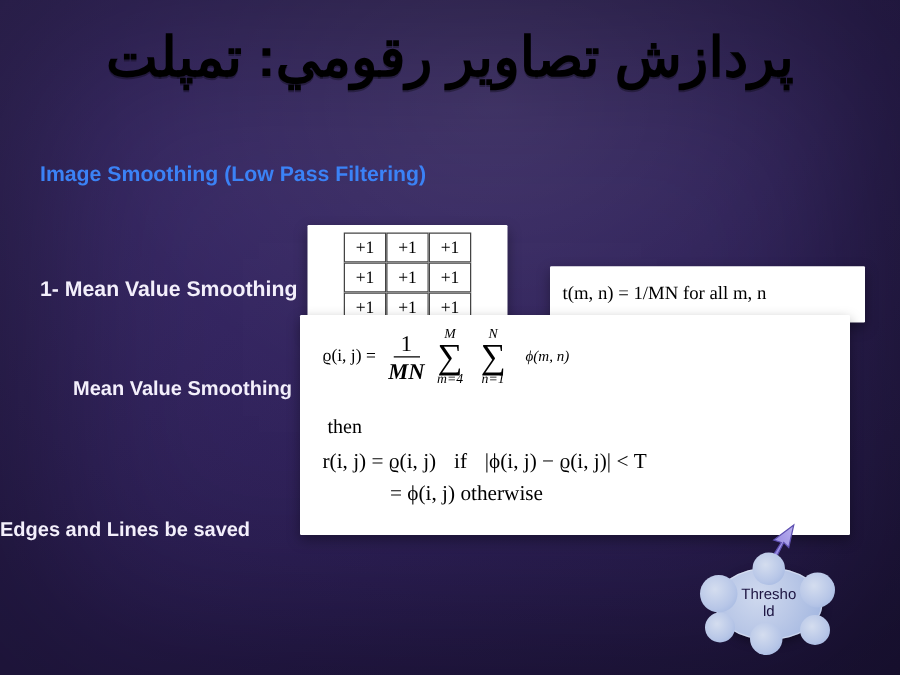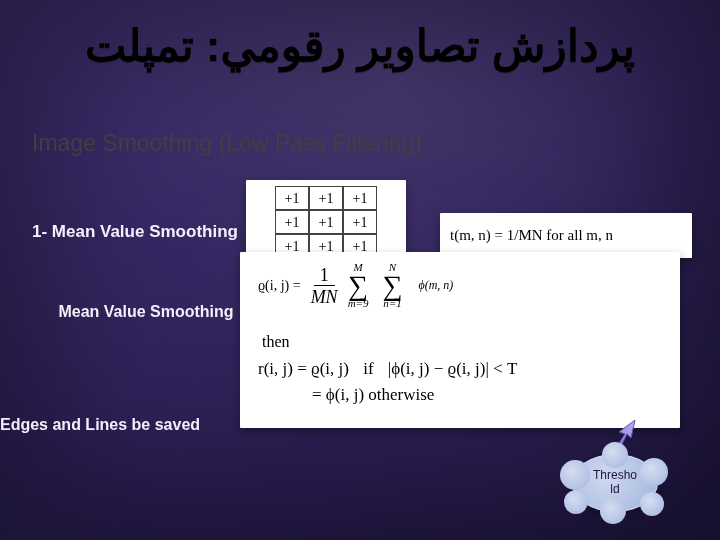--- a/index.html
+++ b/index.html
@@ -26,21 +26,21 @@
     top: 20px; left: 0; right: 0;
     text-align: center;
     font-size: 44px;
     font-weight: 700;
     color: #000000;
     letter-spacing: 0;
     direction: rtl;
     text-shadow: 0 1px 0 rgba(0,0,0,.3);
   }
 
-  .heading1 { position:absolute; left:32px; top:130px; font-size:23px; font-weight:400; color:#404040; }
+  .heading1 { position:absolute; left:32px; top:130px; font-size:17px; font-weight:700; color:#3b82f6; }
   .heading2 { position:absolute; left:32px; top:222px; font-size:17px; font-weight:700; color:#f3effb; }
   .modlabel { position:absolute; left:56px; top:302px; width:180px; text-align:center; font-size:16px; font-weight:700; line-height:1.25; color:#f3effb; }
   .edges    { position:absolute; left:0;  top:368px; font-size:16px; font-weight:700; color:#f3effb;margin-top:48px; }
 
   .panel {
     position:absolute;
     background:#fff;
     color:#000;
     box-shadow: 0 4px 10px rgba(0,0,0,.35);
     border-radius:1px;
@@ -61,21 +61,21 @@
   .tpanel { left:440px; top:213px; width:252px; height:45px;
             font-family:"Times New Roman", serif; font-size:15px;
             display:flex; align-items:center; padding:0 10px; white-space:nowrap; }
 
   
   .main { left:240px; top:252px; width:440px; height:176px; padding:10px 14px 10px 18px; }
   .row1 { display:flex; align-items:center; gap:10px; font-family:"Times New Roman", serif; }
   .lhs  { font-size:14px; }
   .frac { display:inline-flex; flex-direction:column; align-items:center; line-height:1; font-size:18px; }
   .frac .n { border-bottom:1.3px solid #000; padding:0 6px 1px; }
-  .frac .d { padding-top:2px; font-style:italic; }
+  .frac .d { padding-top:2px; font-style:italic;font-weight:bold; }
   .sumblk { display:inline-flex; flex-direction:column; align-items:center; line-height:1; margin-right:4px;}
   .sumblk .lim { font-size:11px; font-style:italic; }
   .sumblk .sig { font-size:28px; line-height:.9; }
   .phi { font-size:12px; font-style:italic; margin-left:2px;}
   .then { font-family:"Times New Roman", serif; font-size:16px; margin:24px 0 8px 4px;}
   .rline { font-family:"Times New Roman", serif; font-size:17px; white-space:nowrap; }
   .rline .if { margin:0 10px; }
   .rline2 { font-family:"Times New Roman", serif; font-size:17px; margin-top:6px; padding-left:54px; white-space:nowrap;}
 
   
@@ -144,21 +144,21 @@
 <div class="panel main">
   <div class="row1">
     <span class="lhs">ϱ(i, j) =</span>
     <span class="frac">
       <span class="n">1</span>
       <span class="d">MN</span>
     </span>
     <span class="sumblk">
       <span class="lim">M</span>
       <span class="sig">∑</span>
-      <span class="lim">m=9</span>
+      <span class="lim">m=4</span>
     </span>
     <span class="sumblk">
       <span class="lim">N</span>
       <span class="sig">∑</span>
       <span class="lim">n=1</span>
     </span>
     <span class="phi">ϕ(m, n)</span>
   </div>
   <div class="then">then</div>
   <div class="rline">

